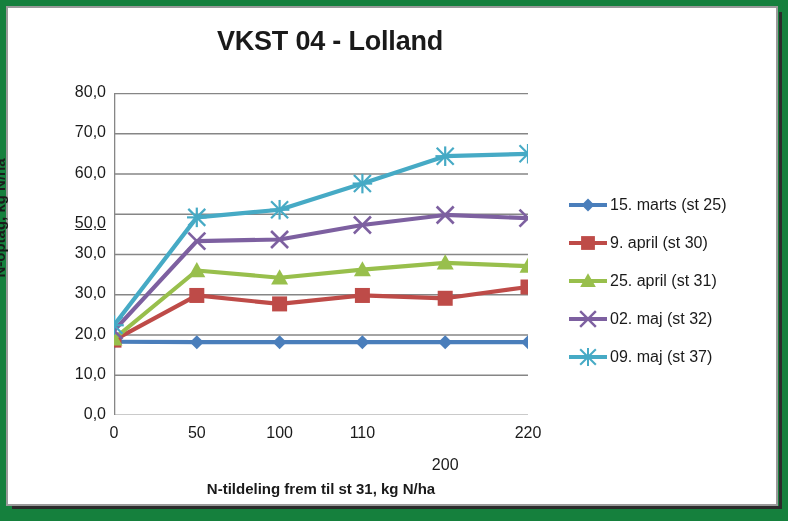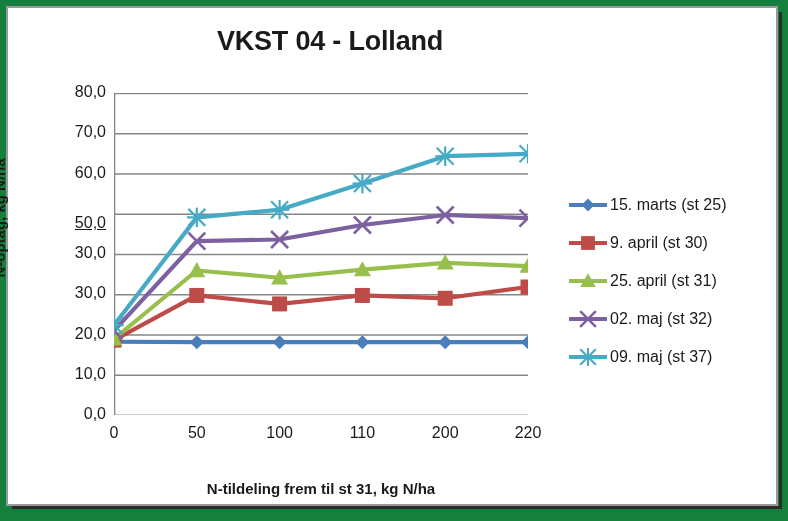--- a/index.html
+++ b/index.html
@@ -169,21 +169,21 @@
       <div class="y-tick-label" style="top: 131px; text-decoration: underline;">50,0</div>
       <div class="y-tick-label" style="top: 80.5px;">60,0</div>
       <div class="y-tick-label" style="top: 40.25px;">70,0</div>
       <div class="y-tick-label" style="top: 0px;">80,0</div>
     </div>
   <div class="x-tick-wrap" id="x-tick-wrap">
       <div class="x-tick-label" style="left: 0px;">0</div>
       <div class="x-tick-label" style="left: 82.8px;">50</div>
       <div class="x-tick-label" style="left: 165.6px;">100</div>
       <div class="x-tick-label" style="left: 248.4px;">110</div>
-      <div class="x-tick-label" style="left: 331.2px;">200</div>
+      <div class="x-tick-label" style="left: 331.2px; margin-top: 32px;">200</div>
       <div class="x-tick-label" style="left: 414px;">220</div>
     </div>
 
   <div class="plot-area">
     <svg class="plot-svg" id="plot-svg" width="414" height="322">
         <line x1="0" y1="322.5" x2="414" y2="322.5" stroke="#868686" stroke-width="1.4"></line>
         <line x1="0" y1="282.25" x2="414" y2="282.25" stroke="#868686" stroke-width="1.4"></line>
         <line x1="0" y1="242" x2="414" y2="242" stroke="#868686" stroke-width="1.4"></line>
         <line x1="0" y1="201.75" x2="414" y2="201.75" stroke="#868686" stroke-width="1.4"></line>
         <line x1="0" y1="161.5" x2="414" y2="161.5" stroke="#868686" stroke-width="1.4"></line>

